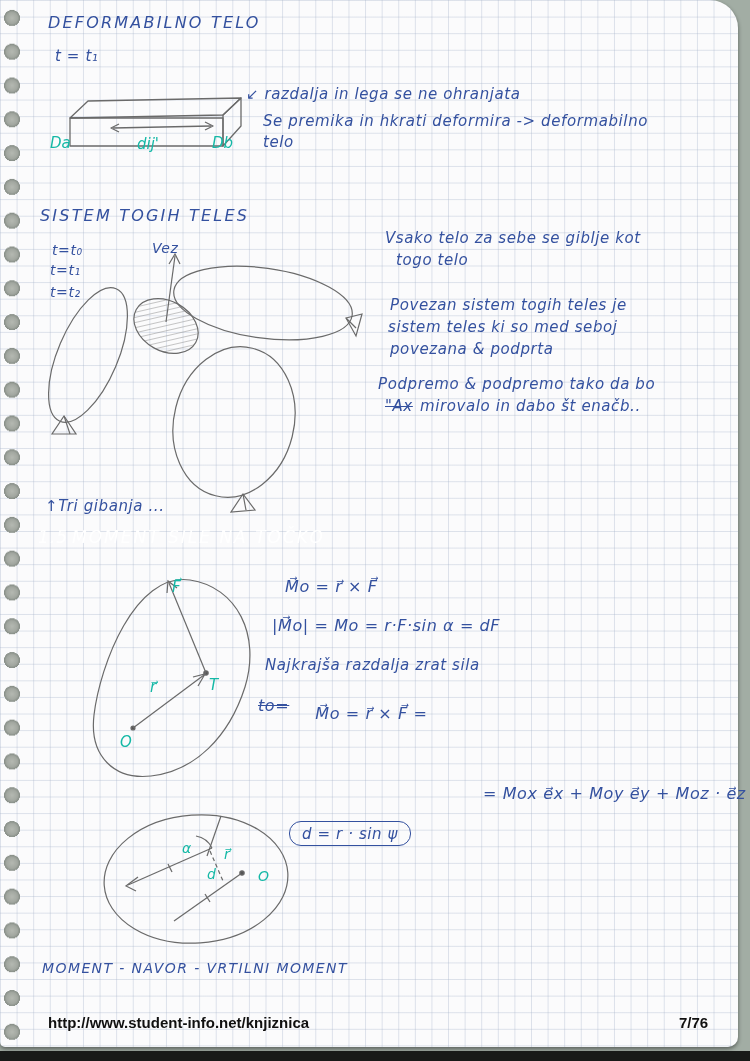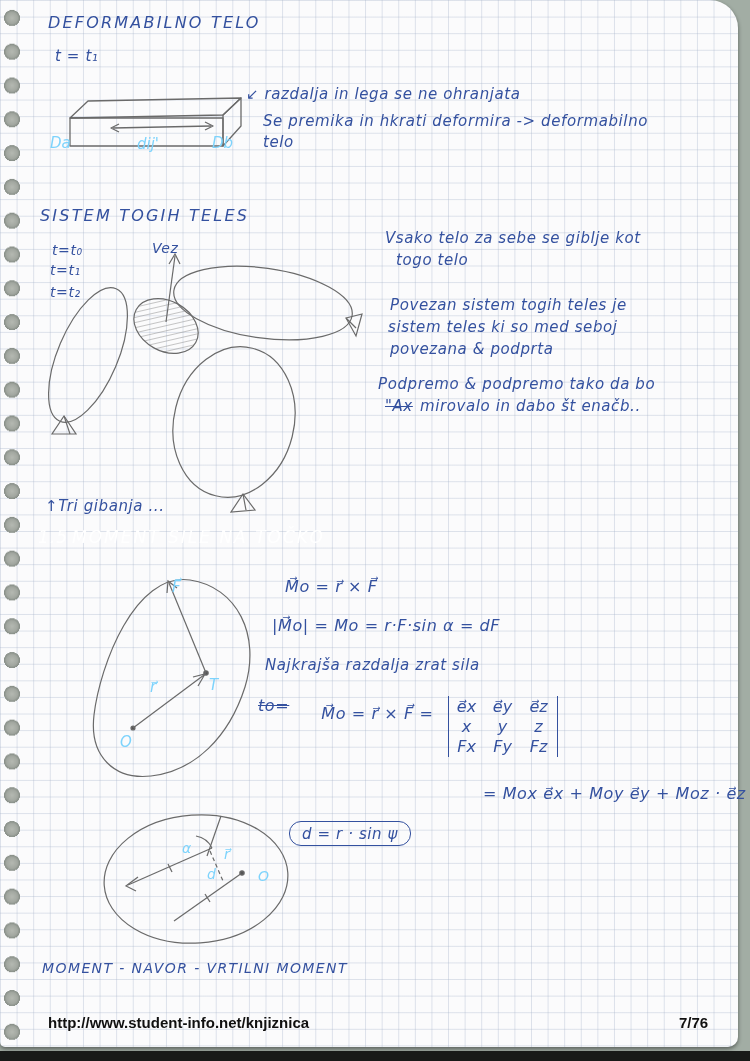--- a/index.html
+++ b/index.html
@@ -24,36 +24,36 @@
 
   .holes {
     position:absolute; left:0; top:0; width:30px; height:1040px;
     background-image:radial-gradient(circle 10px at 12px 18px,
       #b5b9b2 0%, #a2a7a0 55%, #878e87 78%, rgba(135,142,135,0) 82%);
     background-size:30px 33.8px;
     background-repeat:repeat-y;
   }
 
   .ink { color:#34519f; font-style:italic; letter-spacing:.6px; position:absolute; white-space:nowrap; }
-  .pencil-label { color:#7dd3fc; font-style:italic; position:absolute; white-space:nowrap; }
+  .pencil-label { color:#14b8a6; font-style:italic; position:absolute; white-space:nowrap; }
   .red { color:#ffffff; }
   .abs { position:absolute; }
   .hand-title { font-size:16px; letter-spacing:2.2px; }
   .small { font-size:14px; }
   .body-txt { font-size:15px; }
   .formula { font-size:16px; }
   .strike { text-decoration:line-through; }
 
   .matrix { display:flex; flex-direction:column; gap:1px;
             border-left:1.6px solid #34519f; border-right:1.6px solid #34519f;
             padding:1px 7px; }
   .matrix-row { display:flex; gap:14px; }
   .matrix-row span { min-width:22px; text-align:center; font-style:italic; color:#34519f; }
 
-  .det-wrap { display:flex; align-items:flex-start; gap:14px; }
+  .det-wrap { display:flex; align-items:flex-start; gap:8px; }
   .results { display:flex; flex-direction:column; gap:2px; }
 
   .d-box { border:1.6px solid #34519f; border-radius:12px; padding:2px 12px; }
 
   .footer-txt { font-family:"Liberation Sans","DejaVu Sans",sans-serif;
                 font-weight:bold; font-size:15px; color:#101010; }
 
   svg { position:absolute; overflow:visible; }
 </style>
 </head>
@@ -160,37 +160,20 @@
 <span class="pencil-label body-txt" style="left:209px; top:676px;">T</span>
 <span class="pencil-label body-txt" style="left:120px; top:733px;">O</span>
 
 <span class="ink formula abs" style="left:285px; top:577px;">M⃗o  =  r⃗ × F⃗</span>
 <span class="ink formula abs" style="left:272px; top:616px;">|M⃗o|  =  Mo =  r·F·sin α =  dF</span>
 <span class="ink body-txt abs" style="left:265px; top:656px;">Najkrajša  razdalja  zrat  sila</span>
 
 <div class="det-wrap abs" style="left:258px; top:696px;">
   <span class="ink formula strike" style="position:static;">to=</span>
   <span class="ink formula" style="position:static; margin-left:18px; margin-top:8px;">M⃗o  =  r⃗ × F⃗ =</span>
-  <div class="matrix">
-    <div class="matrix-row">
-      <span>e⃗x</span>
-      <span>e⃗y</span>
-      <span>e⃗z</span>
-    </div>
-    <div class="matrix-row">
-      <span>x</span>
-      <span>y</span>
-      <span>z</span>
-    </div>
-    <div class="matrix-row">
-      <span>Fx</span>
-      <span>Fy</span>
-      <span>Fz</span>
-    </div>
-  </div>
 </div>
 
 <span class="ink formula abs" style="left:483px; top:784px;">= Mox e⃗x + Moy e⃗y  + Moz · e⃗z</span>
 
 <div class="d-box abs" style="left:289px; top:821px;">
   <span class="ink body-txt" style="position:static;">d = r · sin ψ</span>
 </div>
 
 <svg width="195" height="142" style="left:100px; top:808px;" viewBox="0 0 195 142">
   <g stroke="#6a6a6a" stroke-width="1.2" fill="none">

